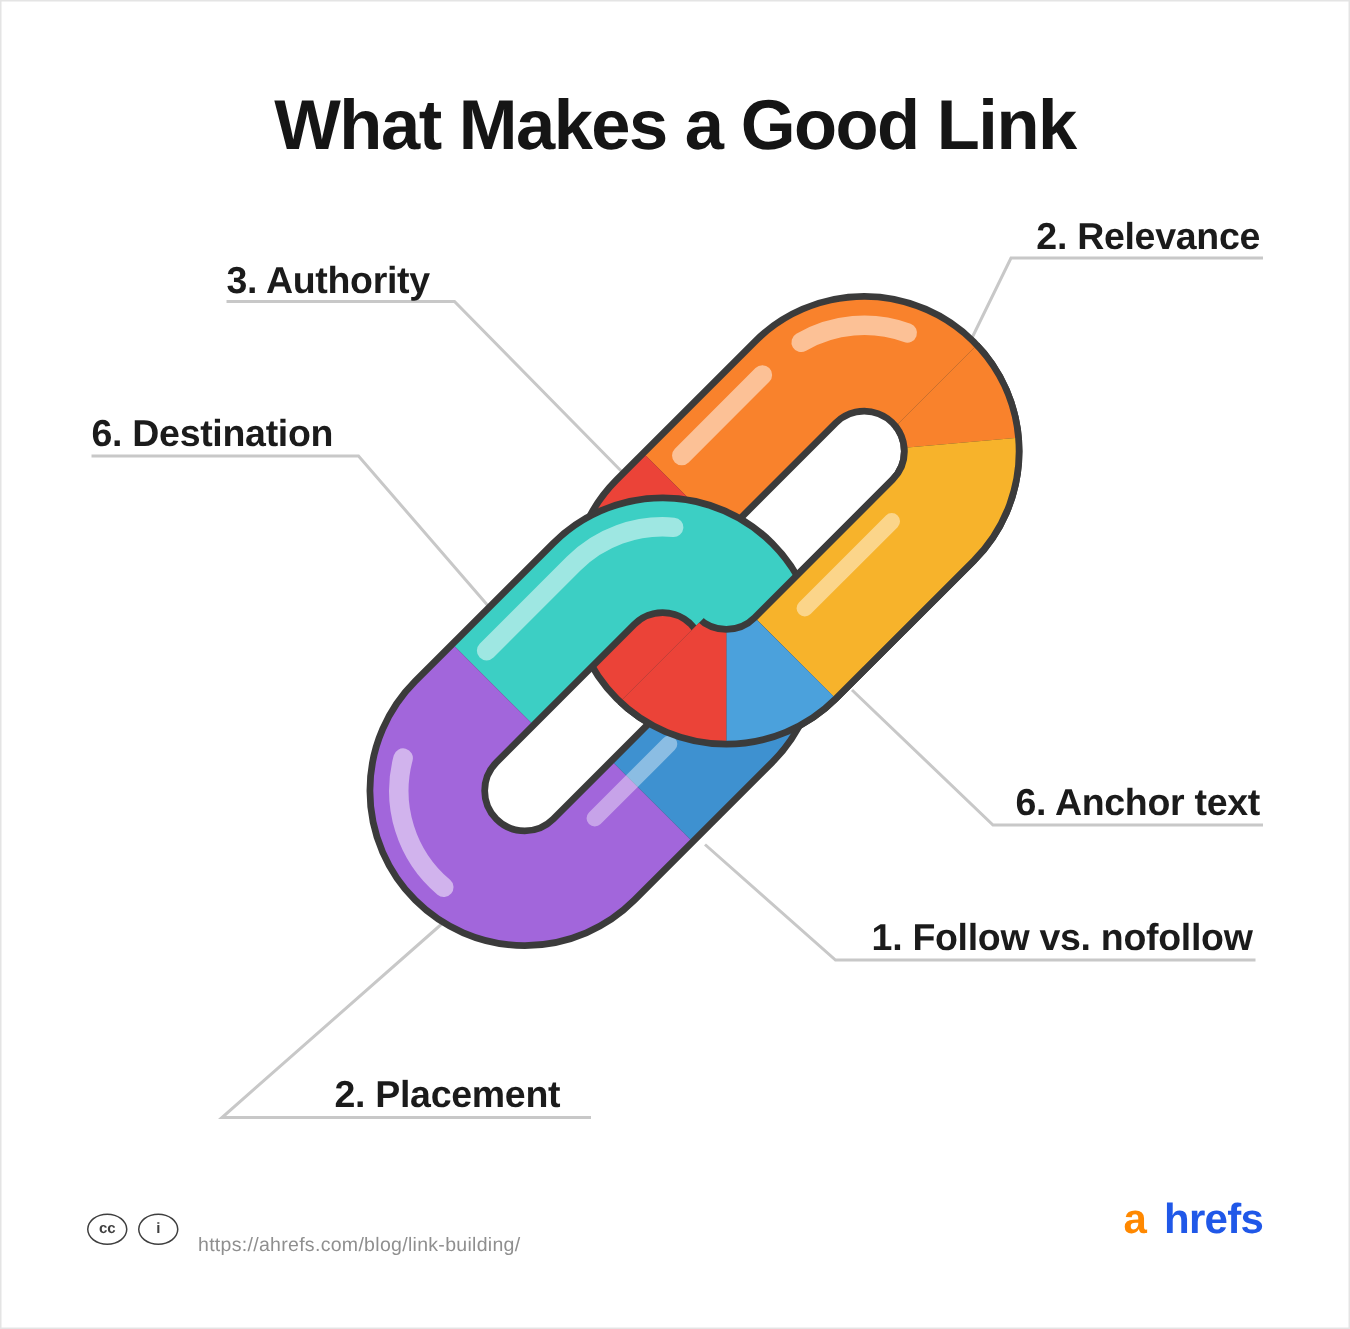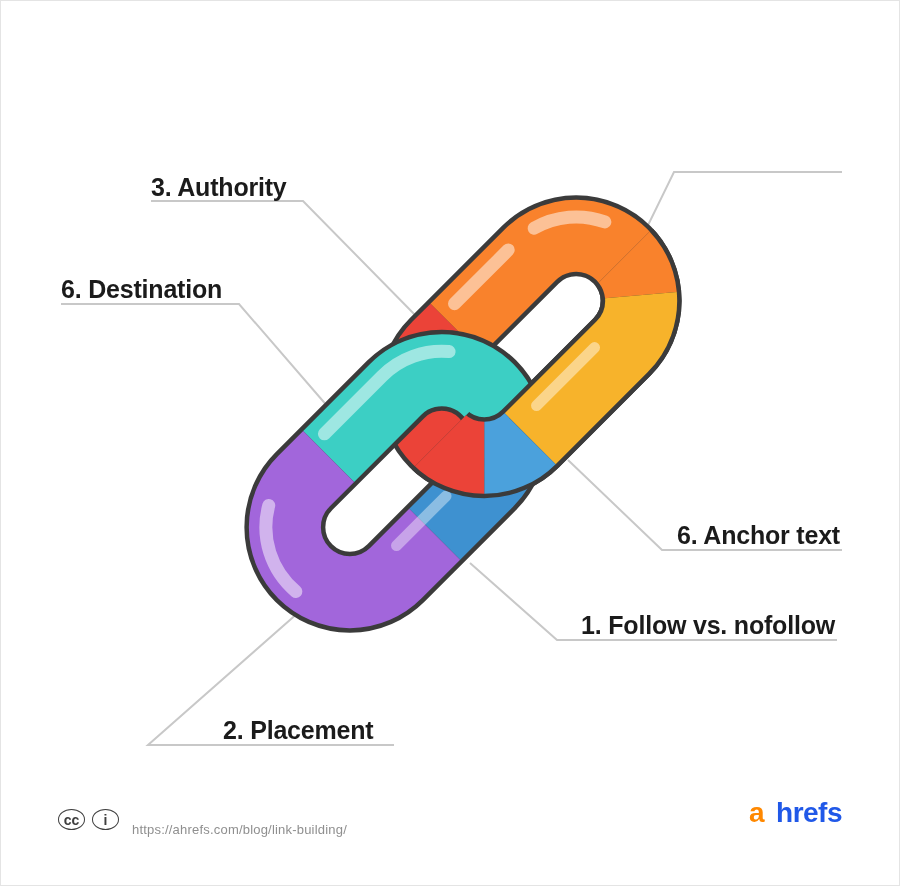--- a/index.html
+++ b/index.html
@@ -16,21 +16,21 @@
   .callout{
     position:absolute;font-size:25px;font-weight:700;color:#1b1b1b;
     white-space:nowrap;letter-spacing:-0.2px;
   }
   .footer-left{
     position:absolute;left:57px;top:801px;display:flex;align-items:center;gap:7px;
   }
   .cc-circle{
     width:27px;height:21px;border:1.7px solid #3f3f3f;border-radius:50%;
     display:inline-flex;align-items:center;justify-content:center;
-    font-size:14px;font-weight:700;color:#3f3f3f;box-sizing:border-box;line-height:1;
+    font-size:10px;font-weight:700;color:#3f3f3f;box-sizing:border-box;line-height:1;
   }
   .url{font-size:13px;color:#8f8f8f;margin-left:6px;letter-spacing:0.2px;margin-top:20px;}
   .logo{
     position:absolute;right:57px;top:796px;font-size:28px;font-weight:800;letter-spacing:-0.5px;
   }
 </style>
 </head>
 <body>
 
 <div class="canvas">
@@ -75,22 +75,24 @@
 
     <g transform="translate(462,413) rotate(-45)">
       <use href="#linkA"></use>
       <use href="#linkB"></use>
       <g clip-path="url(#clipFront)">
         <use href="#linkA"></use>
       </g>
     </g>
   </svg>
 
+  <div class="title">What Makes a Good Link</div>
 
   <div class="callout" style="left:150px;top:172px;">3. Authority</div>
+  <div class="callout" style="right:59px;top:143px;">2. Relevance</div>
   <div class="callout" style="left:60px;top:274px;">6. Destination</div>
   <div class="callout" style="right:59px;top:520px;">6. Anchor text</div>
   <div class="callout" style="right:64px;top:610px;">1. Follow vs. nofollow</div>
   <div class="callout" style="left:222px;top:715px;">2. Placement</div>
 
   <div class="footer-left">
     <span class="cc-circle">cc</span>
     <span class="cc-circle">i</span>
     <span class="url">https://ahrefs.com/blog/link-building/</span>
   </div>

